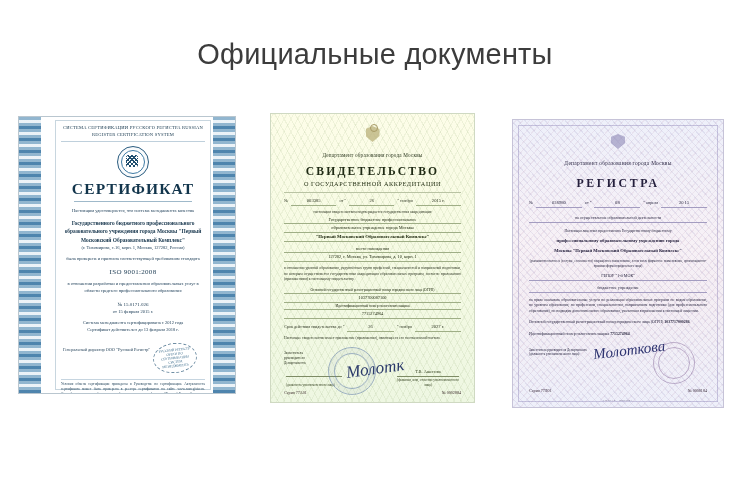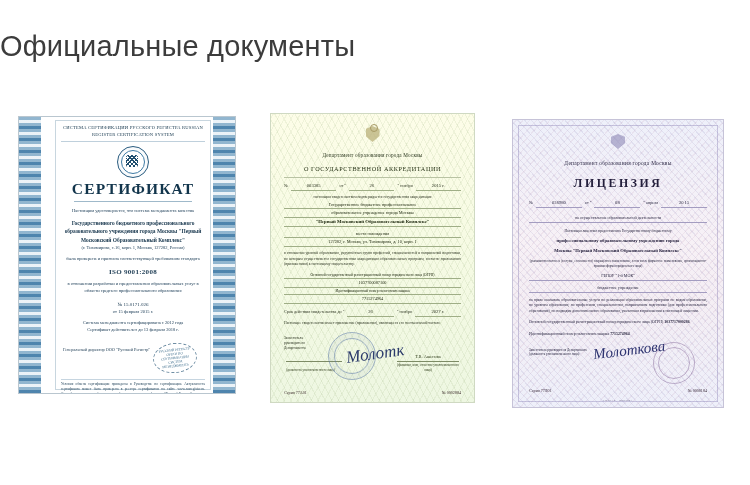--- a/index.html
+++ b/index.html
@@ -9,27 +9,28 @@
   }
   body {
     width: 750px;
     height: 485px;
     font-family: "Liberation Serif", serif;
     overflow: hidden;
     position: relative;
   }
 
   .page-title {
+    text-align: center;
     font-family: "Liberation Sans", sans-serif;
     font-weight: 400;
     font-size: 29px;
     color: #3c3c3c;
     letter-spacing: 0.2px;
     margin: 0;
-    padding-top: 30px;
+    padding-top: 38px;
   }
 
   .docs-row {
     position: absolute;
     top: 113px;
     left: 0;
     width: 750px;
     height: 300px;
   }
 
@@ -117,21 +118,21 @@
     width: 82%;
     height: 1px;
     background: #9fb9ca;
     margin: 0 auto 6px;
   }
   #doc1 .t5 { font-size: 4.5px; line-height: 1.55; color: #20405a; }
   #doc1 .t6 { font-size: 5.4px; line-height: 1.6; color: #17364d; }
   #doc1 .bold { font-weight: bold; }
   #doc1 .iso {
     font-size: 7px;
-    font-weight: bold;
+    font-weight: normal;
     margin: 5px 0 5px;
     letter-spacing: .3px;
   }
   #doc1 .numbers { font-size: 5px; line-height: 1.7; margin-top: 6px; }
   #doc1 .sig-zone {
     position: relative;
     margin-top: 9px;
     height: 34px;
   }
   #doc1 .sig-left {
@@ -537,20 +538,21 @@
       <div class="footnote">Условия обмена сертификации приведены в Руководстве по сертификации. Актуальность сертификата может быть проверена в реестре сертификатов на сайте www.rusregister.ru. Сертификат является собственностью Ассоциации по сертификации "Русский Регистр".</div>
 
     </div>
   </div>
 
   <div class="doc" id="doc2">
     <div class="guilloche"></div>
     <div class="crest"></div>
     <div class="inner">
       <div class="dept">Департамент образования города Москвы</div>
+      <div class="main-title">СВИДЕТЕЛЬСТВО</div>
       <div class="sub-title">О ГОСУДАРСТВЕННОЙ АККРЕДИТАЦИИ</div>
       <div class="rule"></div>
 
       <div class="row">
         <span class="lbl">№</span>
         <span class="fill">003385</span>
         <span class="lbl">от "</span>
         <span class="fill">26</span>
         <span class="lbl">" ноября</span>
         <span class="fill">2015 г.</span>
@@ -599,21 +601,21 @@
       <span>№ 0002884</span>
     </div>
   </div>
 
   <div class="doc" id="doc3">
     <div class="guilloche"></div>
     <div class="border-in"></div>
     <div class="inner">
       <div class="crest"></div>
       <div class="dept">Департамент образования города Москвы</div>
-      <div class="main-title">ЛИЦЕНЗИЯ</div>
+      <div class="main-title">РЕГИСТРА</div>
 
       <div class="row">
         <span>№</span>
         <span class="fill">036980</span>
         <span>от "</span>
         <span class="fill">08</span>
         <span>" апреля</span>
         <span class="fill">20 15</span>
       </div>
 

